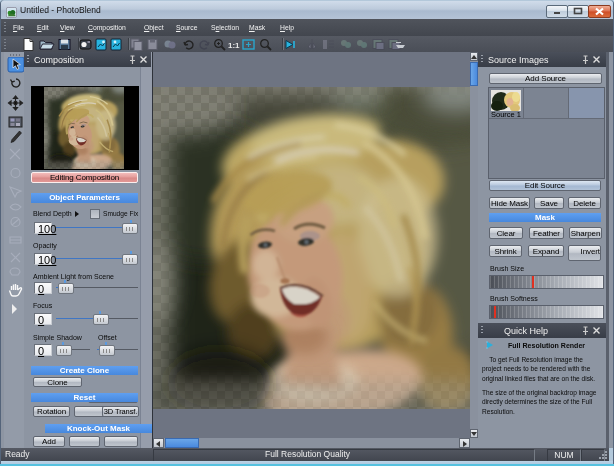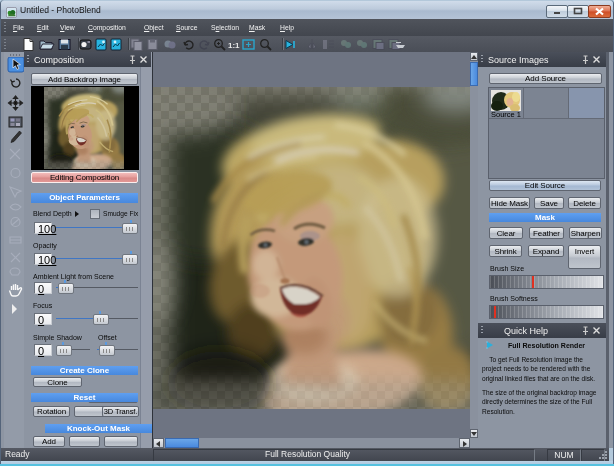--- a/index.html
+++ b/index.html
@@ -366,21 +366,20 @@
       <div style="width:0;height:0;border-top:3px solid transparent;border-bottom:3px solid transparent;border-right:4px solid #333;"></div>
     </div>
  <div style="position:absolute;left:12px;top:0;width:34px;height:10px;background:linear-gradient(#6aa6e8,#4a8ade);border:1px solid #3a6ab0;box-sizing:border-box;"></div>
  <div style="position:absolute;left:306px;top:0;width:11px;height:10px;background:linear-gradient(#e8eaee,#c2c7cf);border:1px solid #5f6570;box-sizing:border-box;"></div>
  <div style="position:absolute;left:310px;top:2.5px;width:4px;height:5px;">
       <div style="width:0;height:0;border-top:3px solid transparent;border-bottom:3px solid transparent;border-left:4px solid #333;"></div>
     </div>
 </div>
 <div id="lpanel" class="abs">
 <div style="position:absolute;left:116px;top:0;width:11px;height:396px;background:#969dab;border-left:1px solid #7b8393;"></div>
-<div class="btn" style="left:7px;top:21px;width:107px;height:12px;line-height:11px;">Add Backdrop Image</div>
 <div style="position:absolute;left:7px;top:34px;width:108px;height:84px;background:#000;"></div>
 <div style="position:absolute;left:20px;top:35px;width:80px;height:82px;background-image:conic-gradient(#9f9d92 90deg,#8d8b80 90deg 180deg,#9f9d92 180deg 270deg,#8d8b80 270deg);background-size:8px 8px;"></div>
 <svg style="position:absolute;left:20px;top:35px" width="80" height="82" viewBox="0 0 317 322" preserveAspectRatio="none">
       <use href="#photoart"></use>
     </svg>
 <div class="btn" style="left:7px;top:120px;width:107px;height:11px;line-height:10px;background:linear-gradient(#f3bcba,#e59e9c 45%,#d98a88 55%,#e29795);border-color:#fceeed;">Editing Composition</div>
 <div class="bluehdr" style="left:7px;top:141px;width:107px;height:10px;line-height:10px;">Object Parameters</div>
 <div class="lbl" style="left:9px;top:157px;">Blend Depth</div>
 <div style="position:absolute;left:51px;top:159px;width:0;height:0;border-top:3px solid transparent;border-bottom:3px solid transparent;border-left:4px solid #111;"></div>
 <div style="position:absolute;left:66px;top:157px;width:8px;height:8px;background:linear-gradient(#aeb4bd,#c8ccd3);border:1px solid #666c76;"></div>
@@ -494,21 +493,21 @@
 <div class="btn" style="left:11px;top:128px;width:112px;height:11px;line-height:10px;background:linear-gradient(#dde7f2,#b9c9de 45%,#a4b8d2 55%,#b2c3d8);">Edit Source</div>
 <div class="btn" style="left:11px;top:145px;width:41px;height:12px;line-height:11px;font-size:8px;">Hide Mask</div>
 <div class="btn" style="left:56px;top:145px;width:30px;height:12px;line-height:11px;">Save</div>
 <div class="btn" style="left:90px;top:145px;width:33px;height:12px;line-height:11px;">Delete</div>
 <div class="bluehdr" style="left:11px;top:161px;width:112px;height:9px;line-height:9px;">Mask</div>
 <div class="btn" style="left:11px;top:175px;width:34px;height:12px;line-height:11px;">Clear</div>
 <div class="btn" style="left:51px;top:175px;width:35px;height:12px;line-height:11px;">Feather</div>
 <div class="btn" style="left:91px;top:175px;width:33px;height:12px;line-height:11px;font-size:8px;">Sharpen</div>
 <div class="btn" style="left:11px;top:193px;width:33px;height:12px;line-height:11px;">Shrink</div>
 <div class="btn" style="left:50px;top:193px;width:36px;height:12px;line-height:11px;font-size:8px;">Expand</div>
-<div class="btn" style="left:90px;top:193px;width:33px;height:24px;line-height:11px;">Invert</div>
+<div class="btn" style="left:90px;top:193px;width:33px;height:16px;line-height:11px;text-align:right;">Invert</div>
 <div class="lbl" style="left:12px;top:212px;">Brush Size</div>
 <div style="position:absolute;left:11px;top:223px;width:113px;height:12px;border:1px solid #5a606c;background:linear-gradient(90deg,#4a4e56,#7a7f88 30%,#a8adb5 60%,#d2d5da 90%,#e2e4e8);">
  <div style="position:absolute;left:0;top:0;width:113px;height:12px;background:repeating-linear-gradient(90deg,rgba(255,255,255,0.18) 0 1px,transparent 1px 4px);"></div>
  <div style="position:absolute;left:42px;top:0;width:2px;height:12px;background:#e03020;"></div>
 </div>
 <div class="lbl" style="left:12px;top:242px;">Brush Softness</div>
 <div style="position:absolute;left:11px;top:253px;width:113px;height:12px;border:1px solid #5a606c;background:linear-gradient(90deg,#4a4e56,#7a7f88 30%,#a8adb5 60%,#d2d5da 90%,#e2e4e8);">
  <div style="position:absolute;left:0;top:0;width:113px;height:12px;background:repeating-linear-gradient(90deg,rgba(255,255,255,0.18) 0 1px,transparent 1px 4px);"></div>
  <div style="position:absolute;left:4px;top:0;width:2px;height:12px;background:#e03020;"></div>
 </div>

